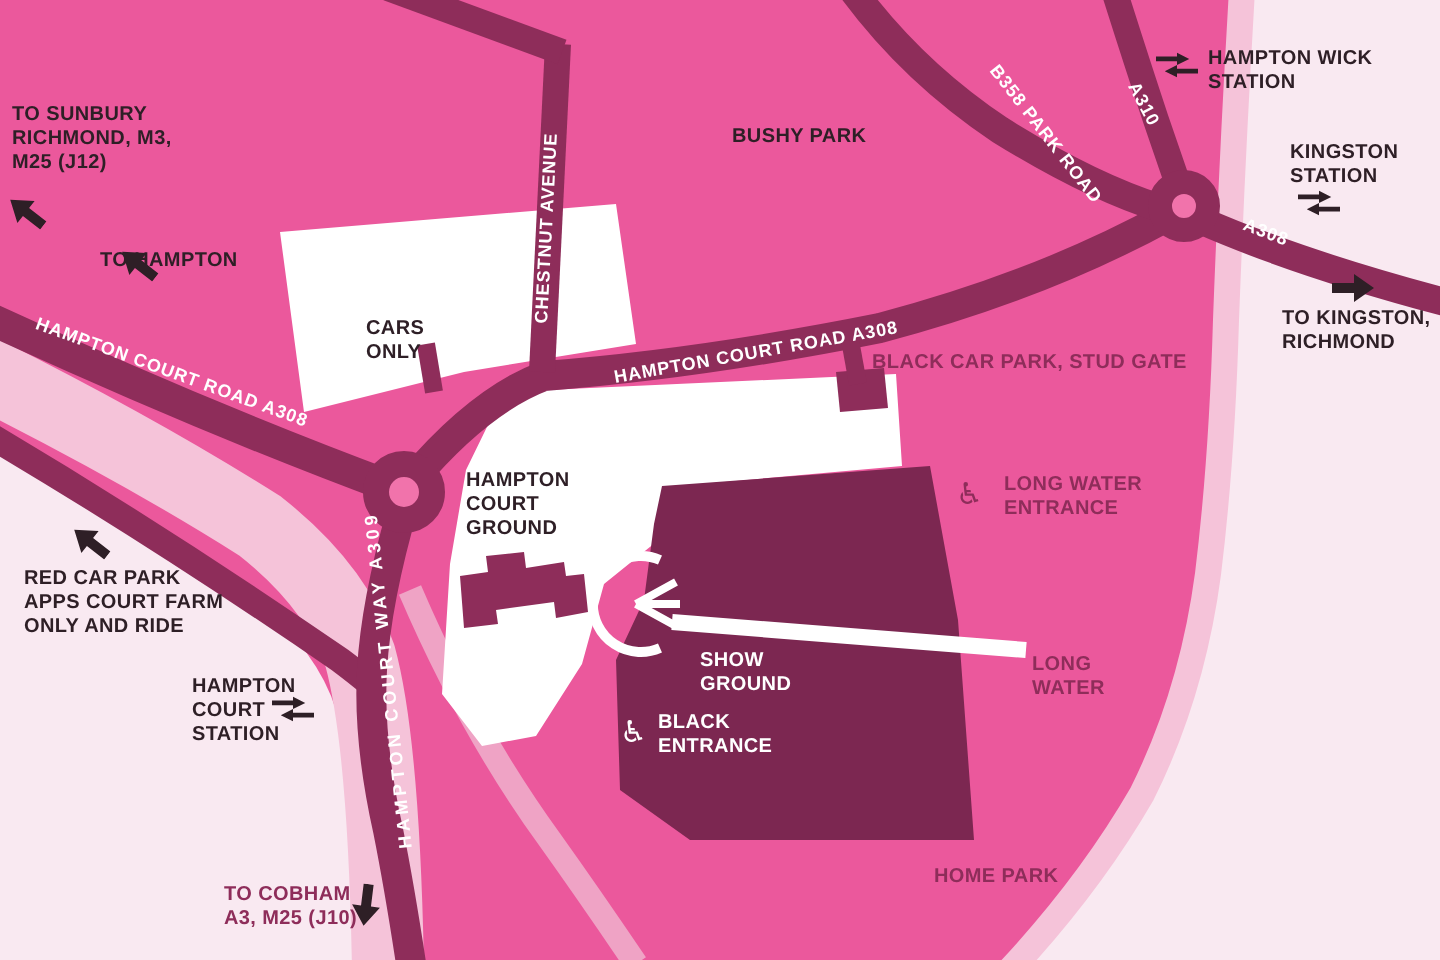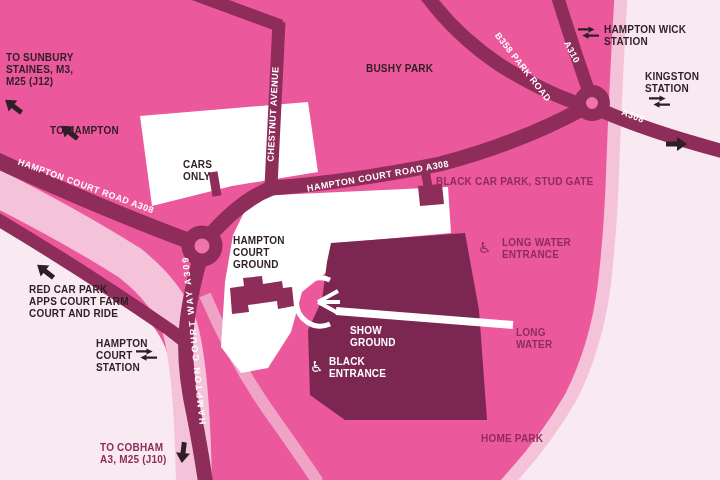--- a/index.html
+++ b/index.html
@@ -58,21 +58,21 @@
 
     <path d="M330,280 A24,24 0 1 0 330,324" style="fill:none;stroke:#ffffff;stroke-width:5"></path>
     <path d="M318,302 L338,291 M318,302 L340,302 M318,302 L338,313" style="fill:none;stroke:#ffffff;stroke-width:4"></path>
     <path d="M336,311 L513,325" style="fill:none;stroke:#ffffff;stroke-width:8"></path>
 
     <path d="M230,288 L244,286 L243,278 L262,276 L263,284 L282,281 L283,288 L292,287 L294,306 L278,309 L277,301 L248,305 L249,312 L232,314 Z" style="fill:var(--road)"></path>
   </svg>
 
   <div class="lbl" style="left:6px;top:52px">
     <div>TO SUNBURY</div>
-    <div>STAINES, M3,</div>
+    <div>RICHMOND, M3,</div>
     <div>M25 (J12)</div>
   </div>
   <svg class="icon" style="left:2px;top:98px;transform:rotate(-142deg)" width="22" height="16" viewBox="0 0 22 16">
     <polygon points="0,5.5 11,5.5 11,1 21,8 11,15 11,10.5 0,10.5" style="fill:var(--ink)"></polygon>
     </svg>
 
   <div class="lbl" style="left:50px;top:125px">
     <div>TO HAMPTON</div>
   </div>
   <svg class="icon" style="left:58px;top:124px;transform:rotate(-142deg)" width="22" height="16" viewBox="0 0 22 16">
@@ -103,20 +103,24 @@
     <div>STATION</div>
   </div>
   <svg class="icon" style="left:649px;top:95px" width="21" height="13" viewBox="0 0 24 14">
     <polygon points="0,2.2 12,2.2 12,0 19,3.5 12,7 12,4.8 0,4.8" style="fill:var(--ink)"></polygon>
     <polygon points="24,9.2 12,9.2 12,7 5,10.5 12,14 12,11.8 24,11.8" style="fill:var(--ink)"></polygon>
     </svg>
 
   <svg class="icon" style="left:666px;top:136px" width="22" height="16" viewBox="0 0 22 16">
     <polygon points="0,5.5 11,5.5 11,1 21,8 11,15 11,10.5 0,10.5" style="fill:var(--ink)"></polygon>
     </svg>
+  <div class="lbl" style="left:641px;top:154px">
+    <div>TO KINGSTON,</div>
+    <div>RICHMOND</div>
+  </div>
 
   <div class="lbl maroon" style="left:436px;top:176px">
     <div>BLACK CAR PARK, STUD GATE</div>
   </div>
 
 
   <div class="lbl" style="left:233px;top:235px">
     <div>HAMPTON</div>
     <div>COURT</div>
     <div>GROUND</div>
@@ -124,24 +128,24 @@
 
   <div class="wc maroon" style="left:478px;top:240px">♿</div>
   <div class="lbl maroon" style="left:502px;top:237px">
     <div>LONG WATER</div>
     <div>ENTRANCE</div>
   </div>
 
   <svg class="icon" style="left:34px;top:263px;transform:rotate(-142deg)" width="22" height="16" viewBox="0 0 22 16">
     <polygon points="0,5.5 11,5.5 11,1 21,8 11,15 11,10.5 0,10.5" style="fill:var(--ink)"></polygon>
     </svg>
-  <div class="lbl" style="left:29px;top:284px">
+  <div class="lbl" style="left:12px;top:284px">
     <div>RED CAR PARK</div>
     <div>APPS COURT FARM</div>
-    <div>COURT AND RIDE</div>
+    <div>ONLY AND RIDE</div>
   </div>
 
   <div class="lbl" style="left:96px;top:338px">
     <div>HAMPTON</div>
     <div>COURT</div>
     <div>STATION</div>
   </div>
   <svg class="icon" style="left:136px;top:348px" width="21" height="13" viewBox="0 0 24 14">
     <polygon points="0,2.2 12,2.2 12,0 19,3.5 12,7 12,4.8 0,4.8" style="fill:var(--ink)"></polygon>
     <polygon points="24,9.2 12,9.2 12,7 5,10.5 12,14 12,11.8 24,11.8" style="fill:var(--ink)"></polygon>
@@ -156,25 +160,25 @@
   <div class="lbl white" style="left:329px;top:356px">
     <div>BLACK</div>
     <div>ENTRANCE</div>
   </div>
 
   <div class="lbl maroon" style="left:516px;top:327px">
     <div>LONG</div>
     <div>WATER</div>
   </div>
 
-  <div class="lbl maroon" style="left:481px;top:433px">
+  <div class="lbl maroon" style="left:467px;top:433px">
     <div>HOME PARK</div>
   </div>
 
-  <div class="lbl maroon" style="left:100px;top:442px">
+  <div class="lbl maroon" style="left:112px;top:442px">
     <div>TO COBHAM</div>
     <div>A3, M25 (J10)</div>
   </div>
   <svg class="icon" style="left:172px;top:445px;transform:rotate(97deg)" width="22" height="16" viewBox="0 0 22 16">
     <polygon points="0,5.5 11,5.5 11,1 21,8 11,15 11,10.5 0,10.5" style="fill:var(--ink)"></polygon>
     </svg>
 
   <div class="roadlbl" style="left:86px;top:186px;transform:translate(-50%,-50%) rotate(20deg)">HAMPTON COURT ROAD A308</div>
   <div class="roadlbl" style="left:378px;top:176px;transform:translate(-50%,-50%) rotate(-10deg)">HAMPTON COURT ROAD A308</div>
   <div class="roadlbl" style="left:273px;top:114px;transform:translate(-50%,-50%) rotate(-87deg)">CHESTNUT AVENUE</div>

